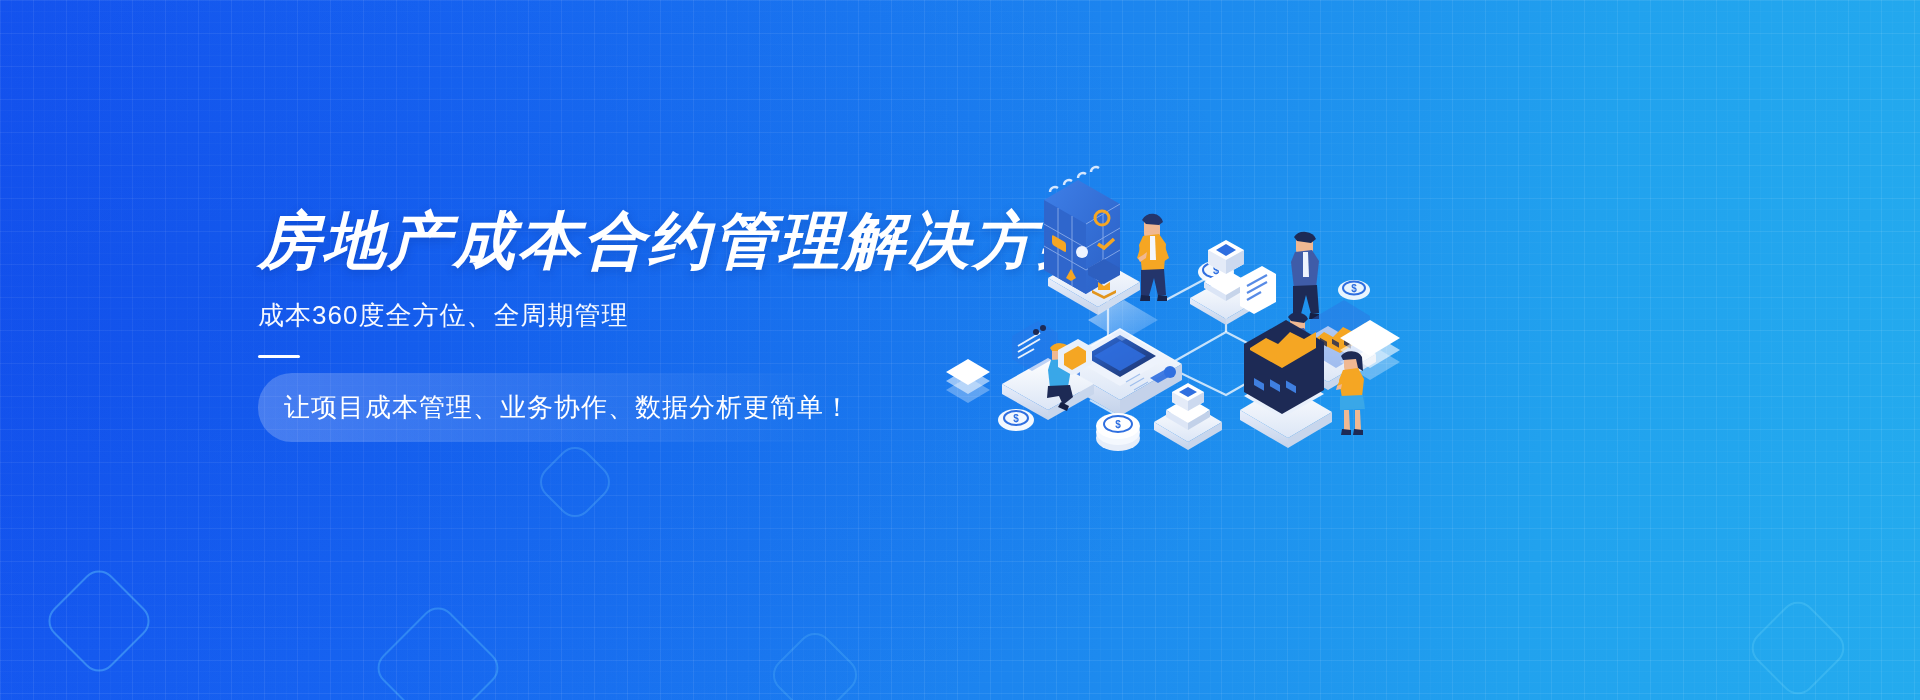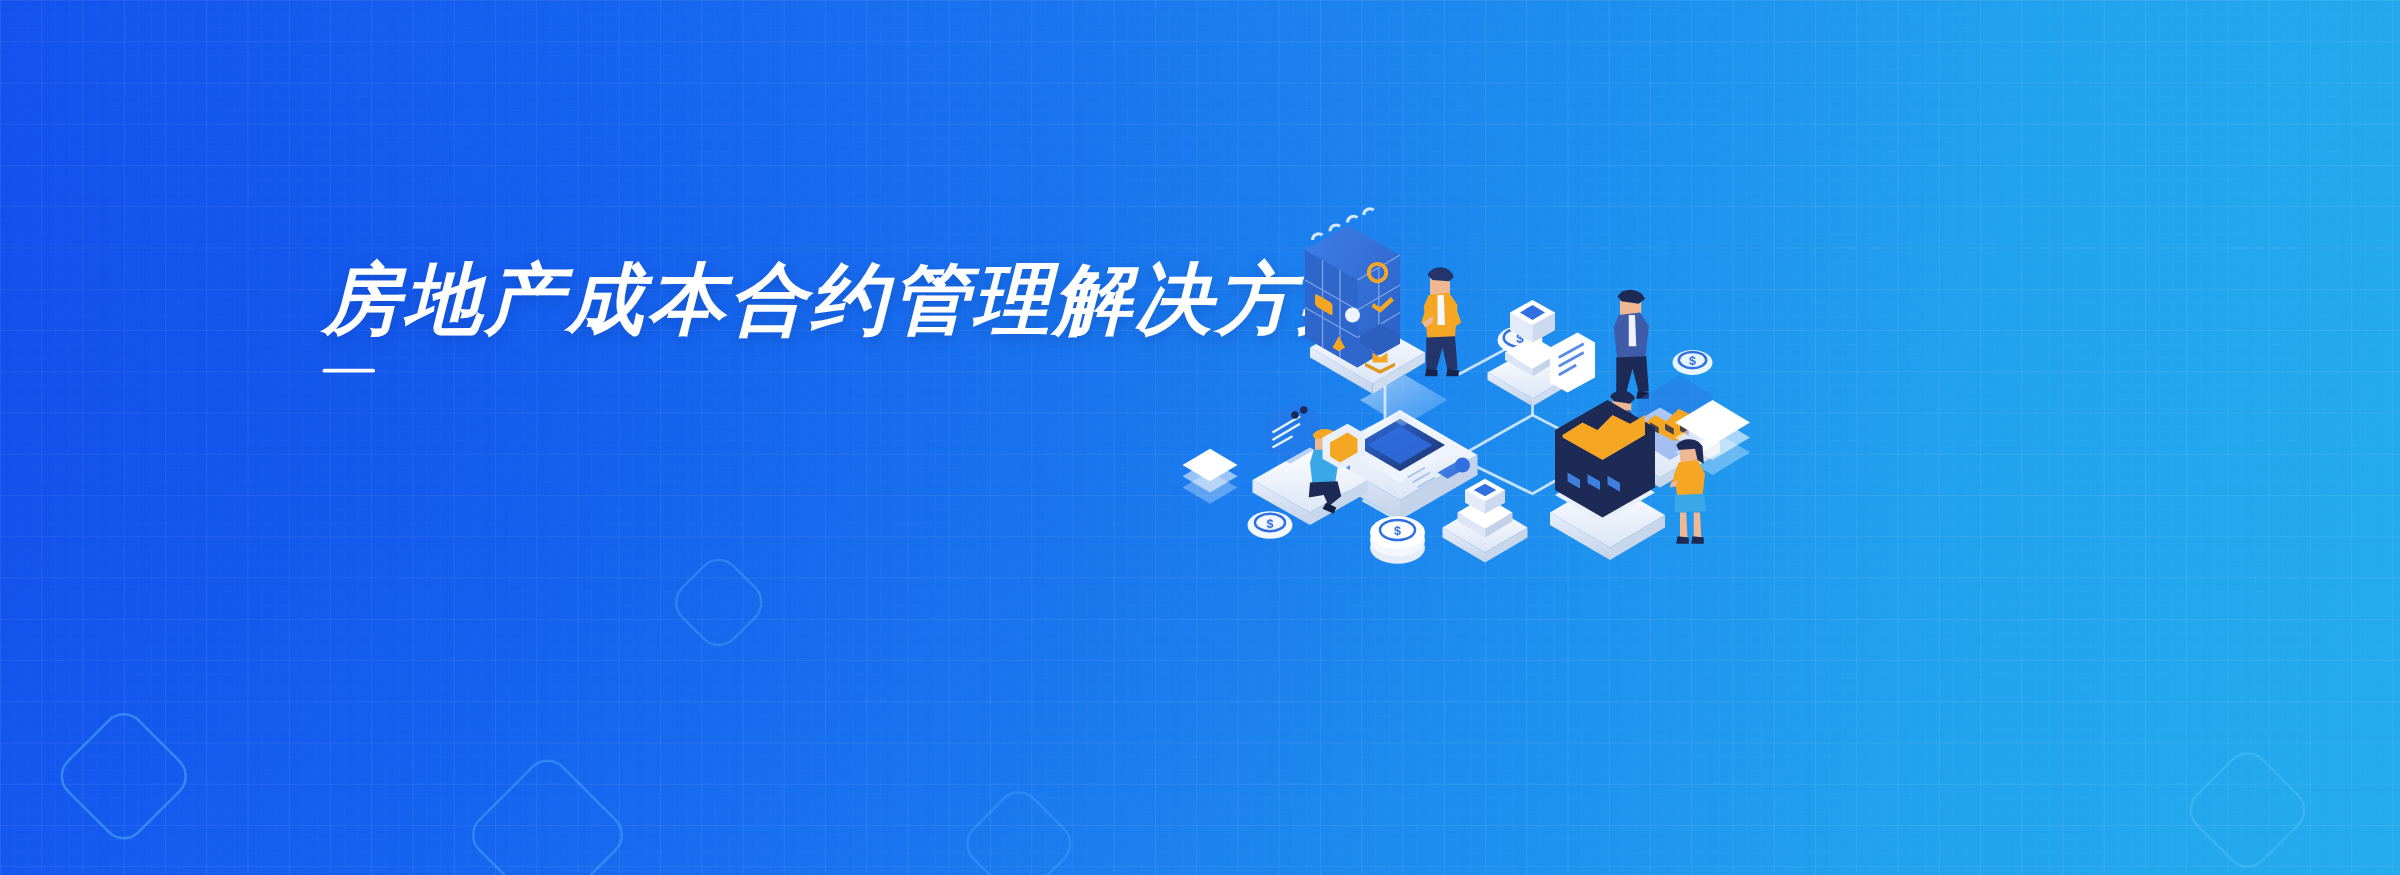--- a/index.html
+++ b/index.html
@@ -83,21 +83,23 @@
   <div class="vignette"></div>
 
   <div class="diamond d1"></div>
   <div class="diamond d2"></div>
   <div class="diamond d3"></div>
   <div class="diamond d4"></div>
   <div class="diamond d5"></div>
 
   <div class="copy">
     <div class="title">房地产成本合约管理解决方案</div>
+    <div class="subtitle">成本360度全方位、全周期管理</div>
     <div class="rule"></div>
+    <div class="pill">让项目成本管理、业务协作、数据分析更简单！</div>
   </div>
 
   <div class="art">
     <svg viewBox="0 0 470 310" xmlns="http://www.w3.org/2000/svg">
       <defs>
         <linearGradient id="plateG" x1="0" y1="0" x2="0" y2="1">
           <stop offset="0" stop-color="#ffffff"></stop>
             <stop offset="1" stop-color="#dce6f6"></stop>
         </linearGradient>
         <linearGradient id="plateSide" x1="0" y1="0" x2="0" y2="1">

